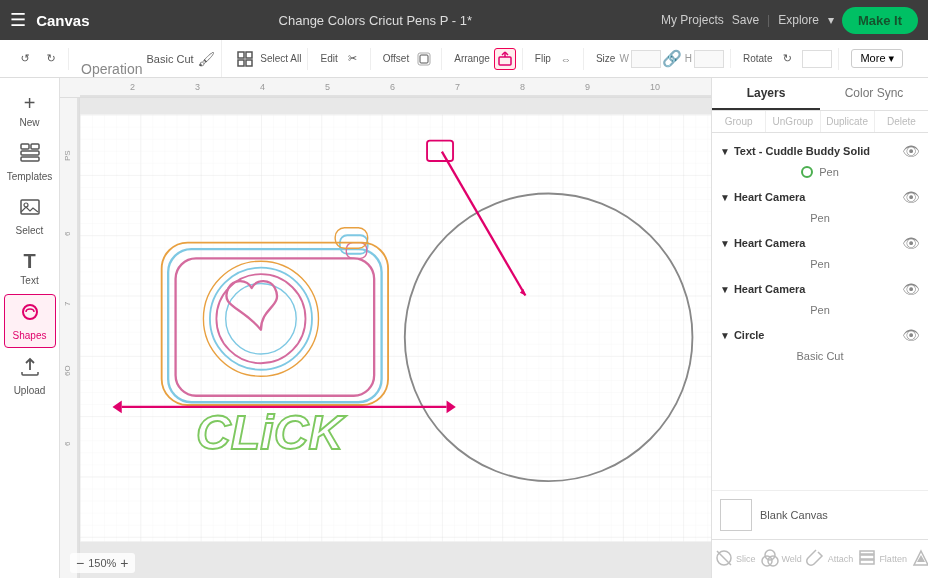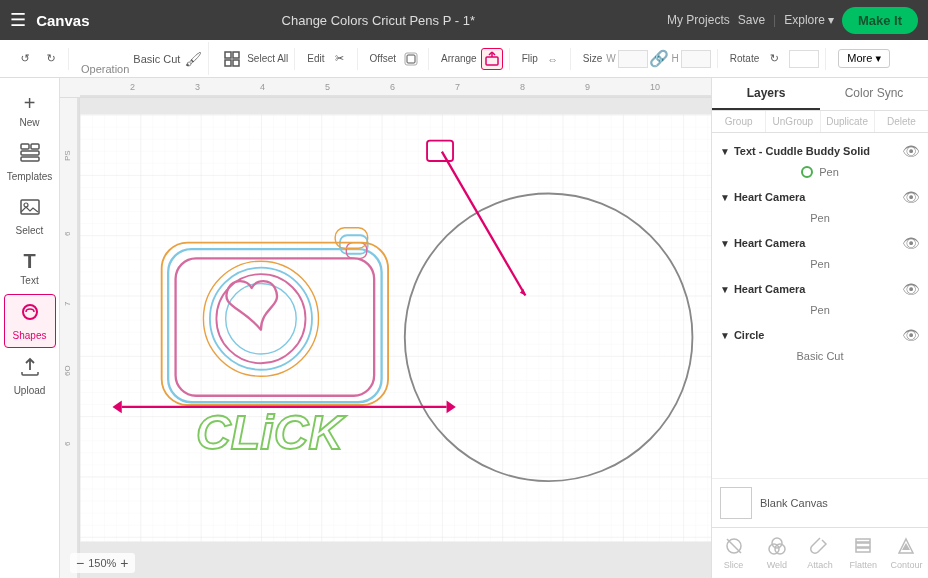--- a/index.html
+++ b/index.html
@@ -10,21 +10,21 @@
       display: flex; align-items: center; height: 40px;
       background: #3d3d3d; color: #fff; padding: 0 10px; gap: 10px;
     }
     #topbar .hamburger { font-size: 18px; cursor: pointer; }
     #topbar .app-title { font-size: 15px; font-weight: 600; flex: 0 0 auto; }
     #topbar .doc-title { flex: 1; text-align: center; font-size: 13px; color: #ddd; }
     #topbar .nav-actions { display: flex; align-items: center; gap: 8px; font-size: 12px; }
     #topbar .my-projects { color: #ccc; font-size: 12px; }
     #topbar .save-btn { background: transparent; border: none; color: #ccc; font-size: 12px; cursor: pointer; }
     #topbar .separator { color: #666; }
-    #topbar .explore-btn { background: transparent; border: none; color: #ccc; font-size: 12px; cursor: pointer; display: flex; align-items: flex-start; gap: 3px; }
+    #topbar .explore-btn { background: transparent; border: none; color: #ccc; font-size: 12px; cursor: pointer; display: flex; align-items: flex-start; gap: 9px; }
     #topbar .make-it-btn { background: #00c064; border: none; color: #14532d; font-size: 13px; font-weight: 600; padding: 6px 16px; border-radius: 20px; cursor: pointer; }
 
     
     #toolbar {
       display: flex; align-items: center; height: 38px;
       background: #fff; border-bottom: 1px solid #ddd; padding: 0 8px; gap: 6px;
       font-size: 11px; color: #555;
     }
     .toolbar-group { display: flex; align-items: center; gap: 4px; padding: 0 6px; border-right: 1px solid #eee; }
     .toolbar-group:last-child { border-right: none; }
@@ -114,21 +114,21 @@
     }
     .blank-canvas-preview {
       width: 32px; height: 32px; border: 1px solid #ccc; background: #fff;
     }
     .blank-canvas-label { font-size: 11px; color: #555; }
 
     #bottom-actions {
       display: flex; border-top: 1px solid #e0e0e0; padding: 4px 0;
     }
     .bottom-action {
-      flex: 1; display: flex; flex-direction: column; align-items: center; gap: 2px;
+      flex: 1; display: flex; flex-direction: row; align-items: center; gap: 2px;
       padding: 4px 2px; cursor: pointer; font-size: 9px; color: #555;
     }
     .bottom-action.disabled { color: #bbb; cursor: default; }
 
     
     .design-svg { position: absolute; top: 0; left: 0; width: 100%; height: 100%; }
   </style>
 </head>
 <body>
 
@@ -147,21 +147,21 @@
     <button class="make-it-btn">Make It</button>
   </div>
 </div>
 
 <div id="toolbar">
   <div class="toolbar-group">
     <div class="toolbar-icon" title="Undo">↺</div>
     <div class="toolbar-icon" title="Redo">↻</div>
   </div>
   <div class="toolbar-group">
-    <div style="font-size:11px;color:#888;margin-top:21px;">Operation</div>
+    <div style="font-size:14px;color:#888;margin-top:21px;">Operation</div>
     <div style="font-size:11px;cursor:pointer;">Basic Cut</div>
     <span style="font-size:14px;">🖌</span>
   </div>
   <div class="toolbar-group">
     <div class="toolbar-icon">
       <svg width="18" height="18" viewBox="0 0 18 18">
           <rect x="2" y="2" width="6" height="6" fill="none" stroke="#555" stroke-width="1.5"></rect>
           <rect x="10" y="2" width="6" height="6" fill="none" stroke="#555" stroke-width="1.5"></rect>
           <rect x="2" y="10" width="6" height="6" fill="none" stroke="#555" stroke-width="1.5"></rect>
           <rect x="10" y="10" width="6" height="6" fill="none" stroke="#555" stroke-width="1.5"></rect>

